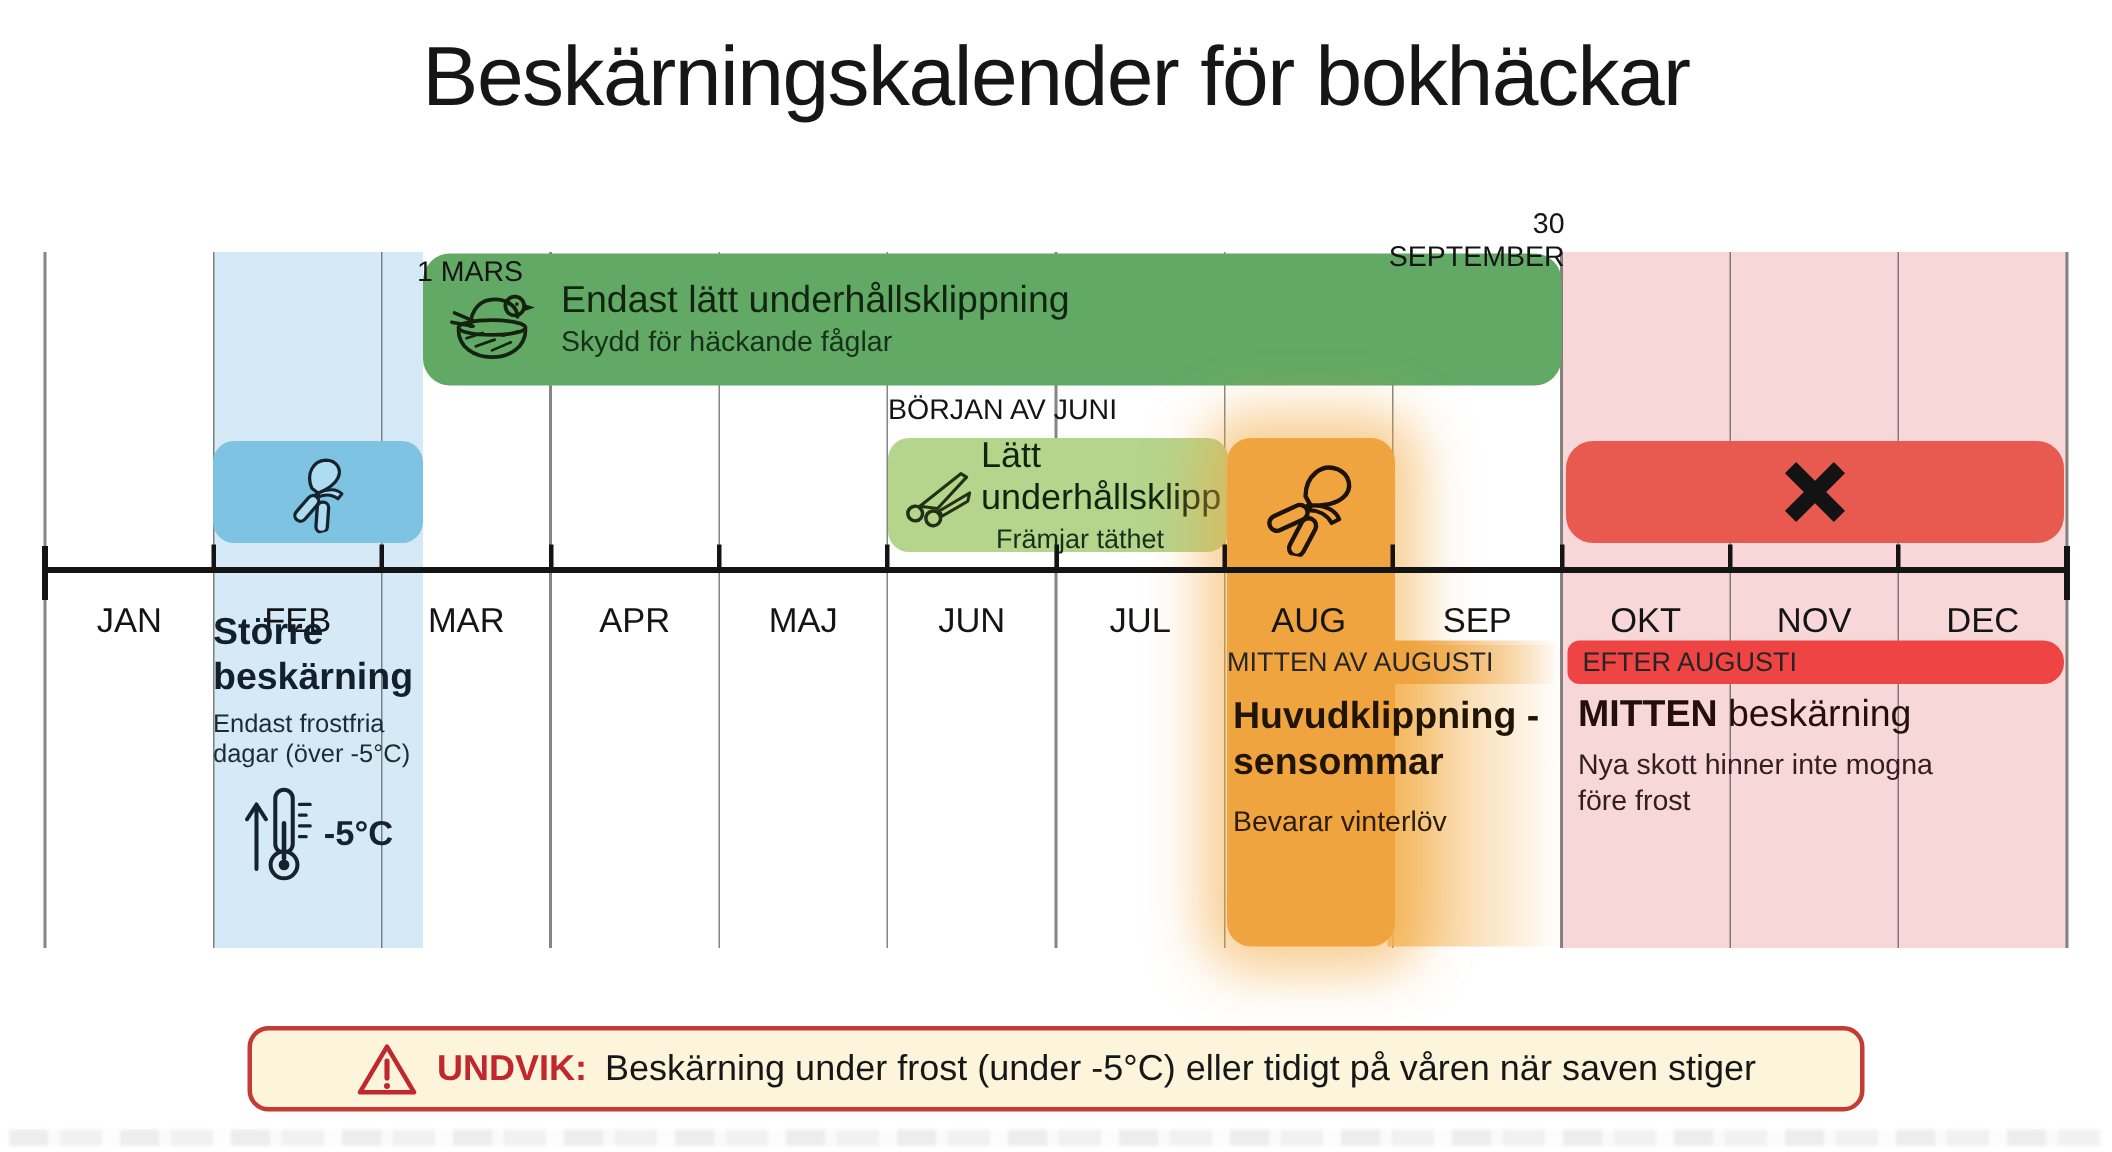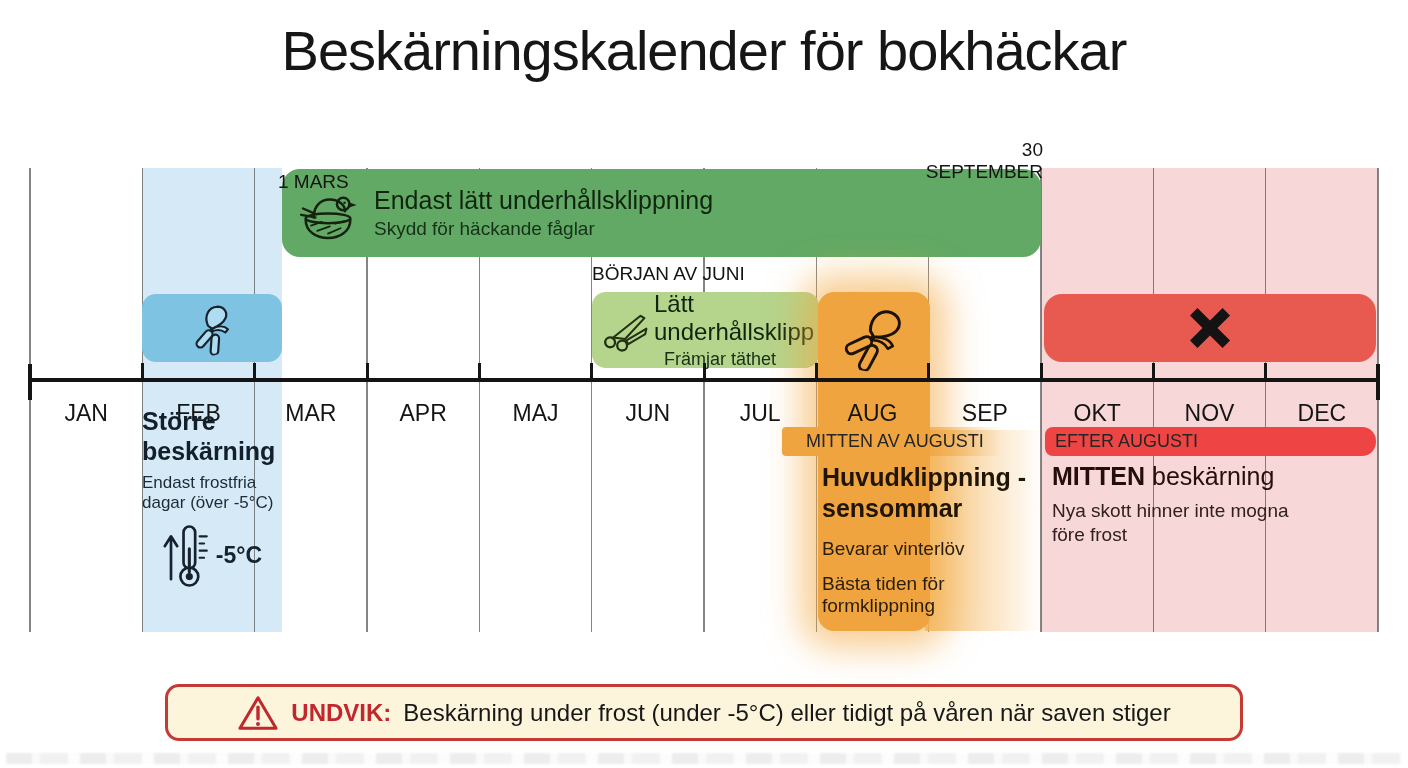--- a/index.html
+++ b/index.html
@@ -30,21 +30,21 @@
   .lg-band{left:592px;top:292px;width:219px;height:76px;border-radius:14px;background:#b5d48c;padding-left:8px;}
   .lg-band .band-title{font-size:24px;}
   .lg-band .band-sub{font-size:18px;margin-left:10px;}
   .orange-band{left:818px;top:292px;width:112px;height:339px;border-radius:16px;background:#efa440;
                box-shadow:0 0 34px 18px rgba(243,168,62,.55);z-index:5;justify-content:center;align-items:flex-start;}
   .orange-fade{position:absolute;left:925px;top:430px;width:118px;height:201px;z-index:4;
                background:linear-gradient(to right, rgba(245,186,100,.85), rgba(245,186,100,0));}
   .red-band{left:1044px;top:294px;width:332px;height:68px;border-radius:18px;background:#e85a4f;justify-content:center;z-index:3;}
   
   .strip{position:absolute;top:427px;height:29px;line-height:29px;font-size:18px;font-weight:500;color:#252525;z-index:7;}
-  .orange-strip{left:782px;width:220px;padding-left:24px;box-sizing:border-box;border-radius:4px;
+  .orange-strip{left:818px;width:220px;padding-left:0;box-sizing:border-box;border-radius:4px;
                 background:linear-gradient(90deg,#efa440 55%, rgba(239,164,64,0));}
   .red-strip{left:1045px;width:331px;padding-left:10px;box-sizing:border-box;border-radius:8px 14px 14px 8px;background:#ef4444;}
   
   .note{position:absolute;z-index:7;}
   .feb-note{left:142px;top:406px;width:140px;text-align:left;}
   .feb-note .note-title{font-size:25px;font-weight:700;line-height:1.2;color:#13202c;}
   .feb-note .note-sub{font-size:17px;line-height:1.2;margin-top:7px;color:#1d2b36;}
   .thermo-row{margin-top:8px;display:flex;justify-content:center;align-items:center;gap:2px;}
   .temp-text{font-size:23px;font-weight:600;color:#16232e;}
   .aug-note{left:822px;top:462px;width:208px;}
@@ -209,21 +209,20 @@
           <path d="M42 16 h8 M42 24 h5 M42 32 h8 M42 40 h5" stroke="#16232e" stroke-width="2.4" stroke-linecap="round"></path>
         </svg>
       </span>
       <span class="temp-text">-5°C</span>
     </div>
   </div>
 
   <div class="note aug-note">
     <div class="note-title">Huvudklippning - sensommar</div>
     <div class="note-line">Bevarar vinterlöv</div>
-    <div class="note-line">Bästa tiden för formklippning</div>
   </div>
 
   <div class="note late-note">
     <div class="note-title"><span class="bold">MITTEN</span><span> beskärning</span></div>
     <div class="note-body">Nya skott hinner inte mogna före frost</div>
   </div>
 
   <div class="warning">
     <span>
       <svg width="42" height="38" viewBox="0 0 44 40">

